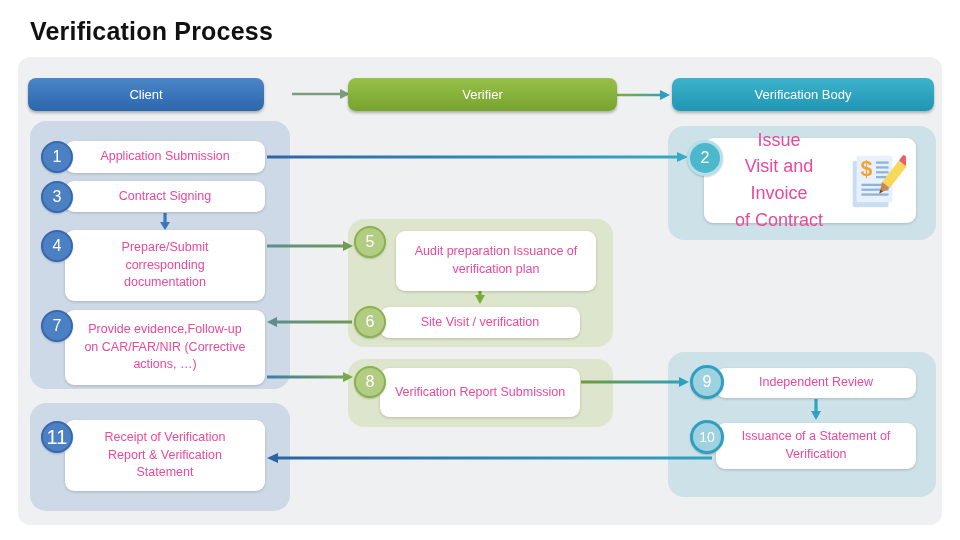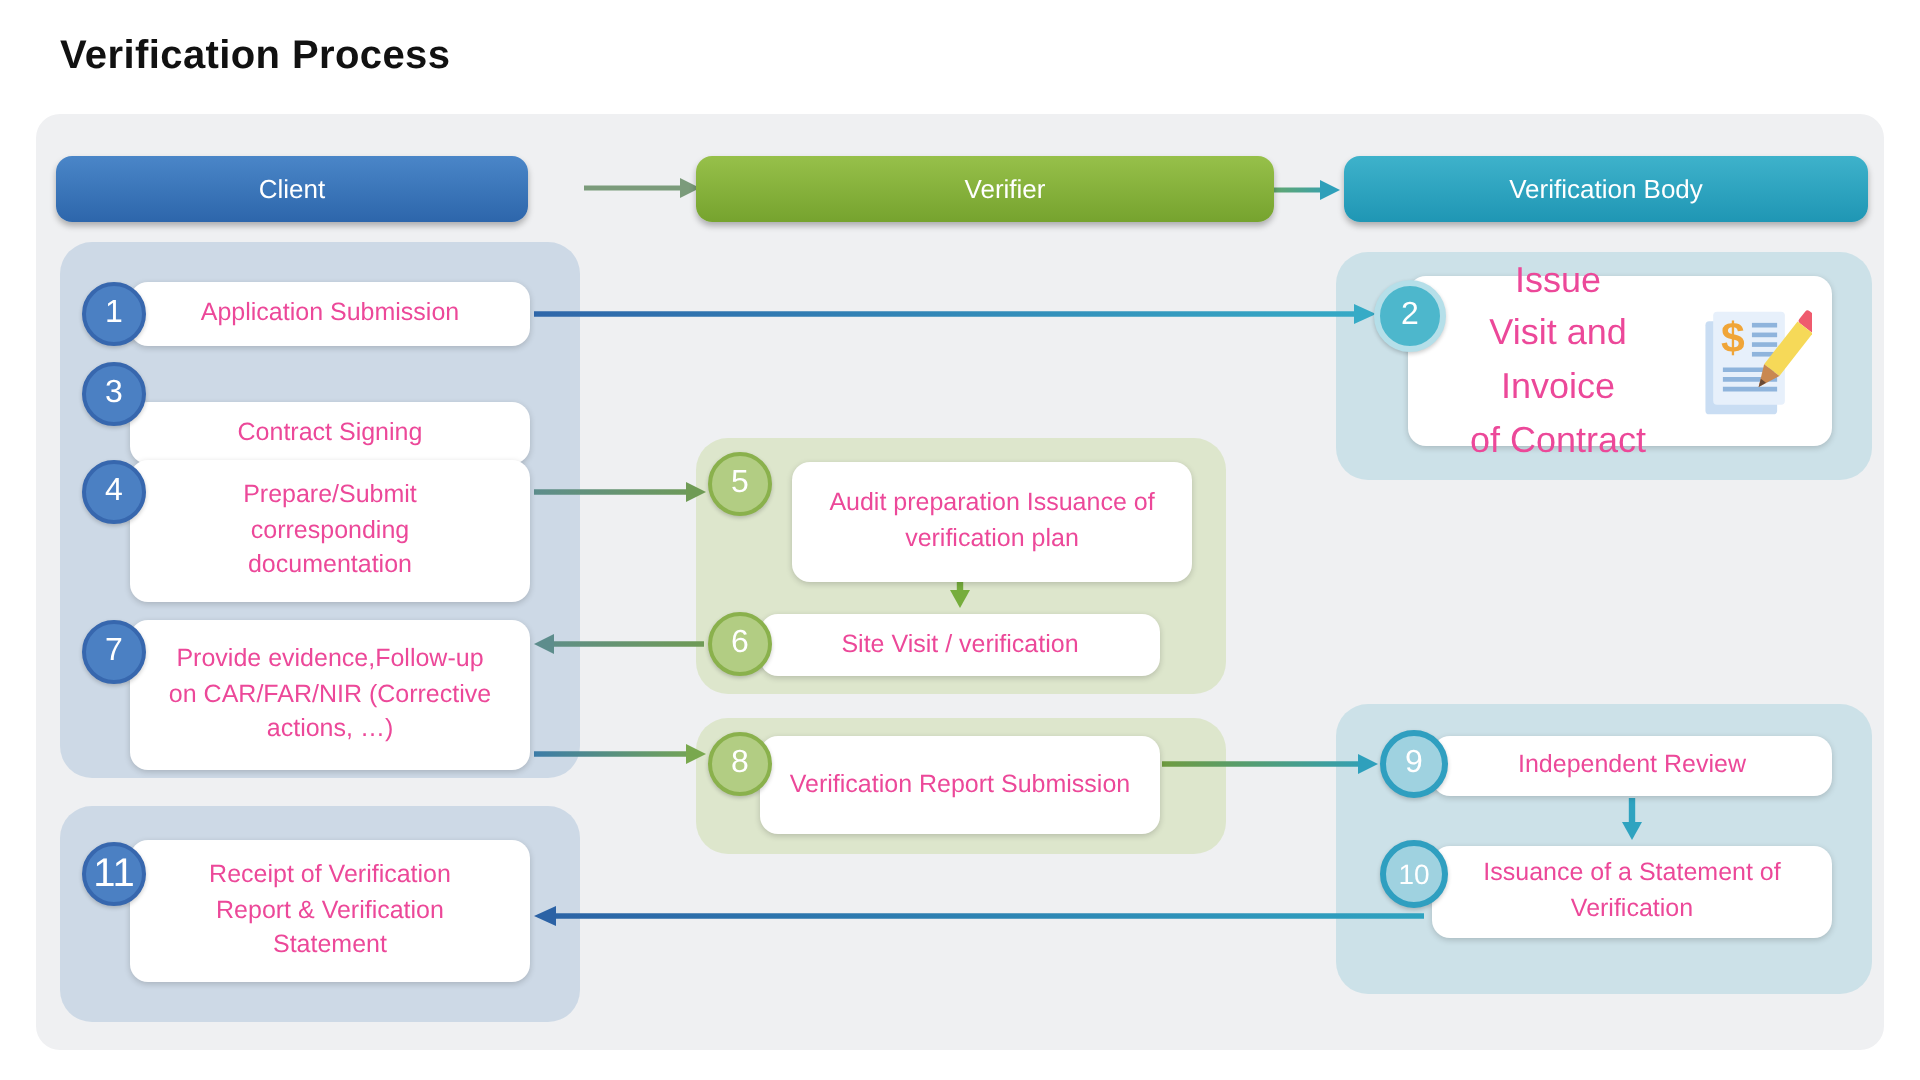--- a/index.html
+++ b/index.html
@@ -1,54 +1,54 @@
 <!DOCTYPE html>
 <html><head>
 <meta charset="utf-8">
 <style>
   html,body{margin:0;padding:0;background:#ffffff;}
   .canvas{
     position:relative;width:960px;height:540px;overflow:hidden;
     font-family:"Liberation Sans",sans-serif;background:#ffffff;
   }
   .page-title{
-    position:absolute;left:30px;top:17px;font-size:20px;font-weight:700;
+    position:absolute;left:30px;top:17px;font-size:25px;font-weight:700;
     color:#111;letter-spacing:.2px;
   }
   .panel{
     position:absolute;left:18px;top:57px;width:924px;height:468px;
     background:#eff0f2;border-radius:12px;
   }
   .lane-pill{
     position:absolute;top:78px;height:33px;border-radius:8px;
     display:flex;align-items:center;justify-content:center;
     color:#fff;font-size:13px;box-shadow:0 2px 3px rgba(0,0,0,.28);
   }
   .pill-client{left:28px;width:236px;background:linear-gradient(#4a86c8,#2d66ab);}
-  .pill-verifier{left:348px;width:269px;background:linear-gradient(#97c04a,#76a32e);padding-left:20px;}
+  .pill-verifier{left:348px;width:269px;background:linear-gradient(#97c04a,#76a32e);}
   .pill-body{left:672px;width:262px;background:linear-gradient(#3eb2cb,#1f96b4);}
   .group{position:absolute;border-radius:16px;}
   .grp-blue{background:#cdd9e6;}
   .grp-green{background:#dde6cc;}
   .grp-teal{background:#cce1e8;}
   .g-left-top{left:30px;top:121px;width:260px;height:268px;}
   .g-left-bottom{left:30px;top:403px;width:260px;height:108px;}
   .g-mid-top{left:348px;top:219px;width:265px;height:128px;}
   .g-mid-bottom{left:348px;top:359px;width:265px;height:68px;}
   .g-right-top{left:668px;top:126px;width:268px;height:114px;}
   .g-right-bottom{left:668px;top:352px;width:268px;height:145px;}
   .arrows{position:absolute;left:0;top:0;width:960px;height:540px;pointer-events:none;}
   .node{
     position:absolute;background:#fff;border-radius:9px;
     box-shadow:0 1px 3px rgba(0,0,0,.18);
     display:flex;align-items:center;justify-content:center;text-align:center;
     color:#ec4899;font-size:12.5px;line-height:1.42;padding:2px 8px;box-sizing:border-box;
   }
   .n1{left:65px;top:141px;width:200px;height:32px;}
-  .n3{left:65px;top:181px;width:200px;height:31px;margin-top:20px;}
+  .n3{left:65px;top:181px;width:200px;height:31px;}
   .n4{left:65px;top:230px;width:200px;height:71px;}
   .n7{left:65px;top:310px;width:200px;height:75px;}
   .n11{left:65px;top:420px;width:200px;height:71px;}
   .n5{left:396px;top:231px;width:200px;height:60px;}
   .n6{left:380px;top:307px;width:200px;height:31px;}
   .n8{left:380px;top:368px;width:200px;height:49px;}
   .n2{left:704px;top:138px;width:212px;height:85px;justify-content:space-between;padding:4px 10px;}
   .n9{left:716px;top:368px;width:200px;height:30px;}
   .n10{left:716px;top:423px;width:200px;height:46px;}
   .n4 span{max-width:122px;}

